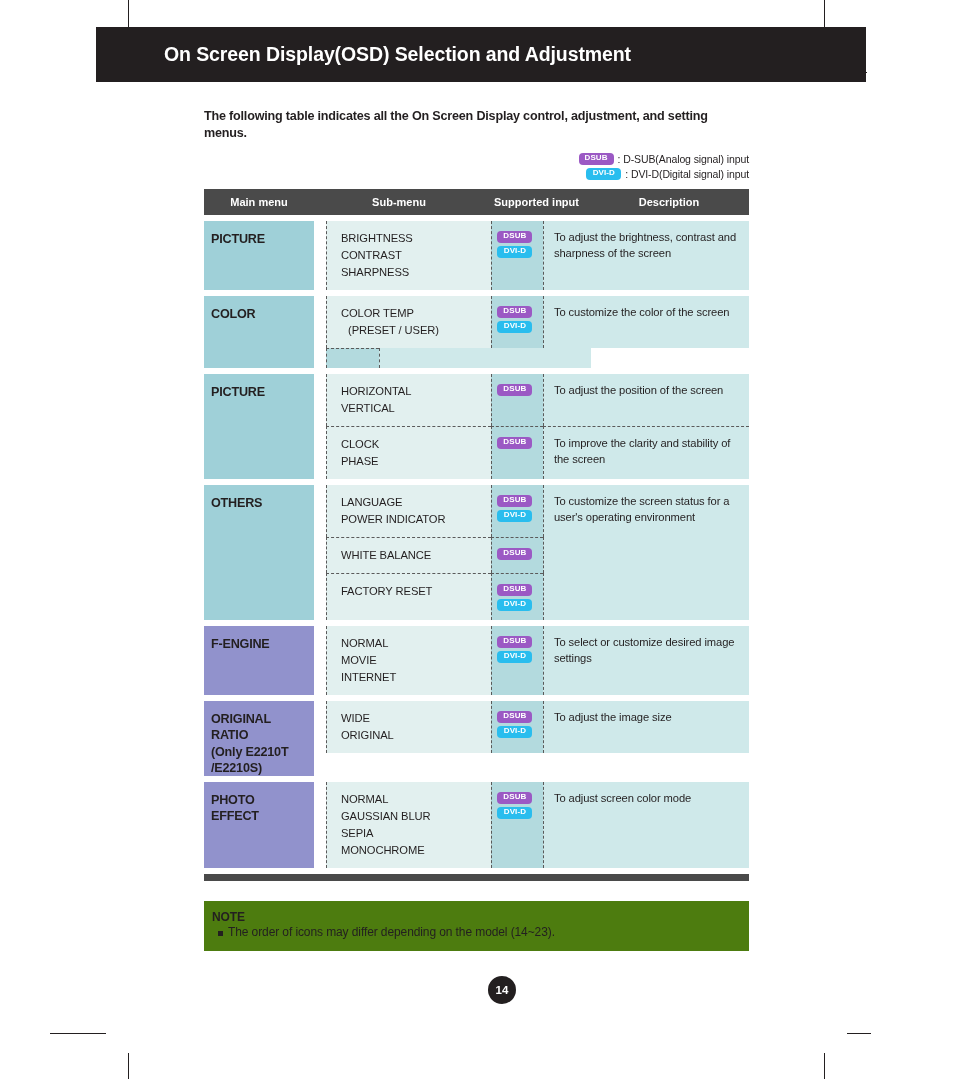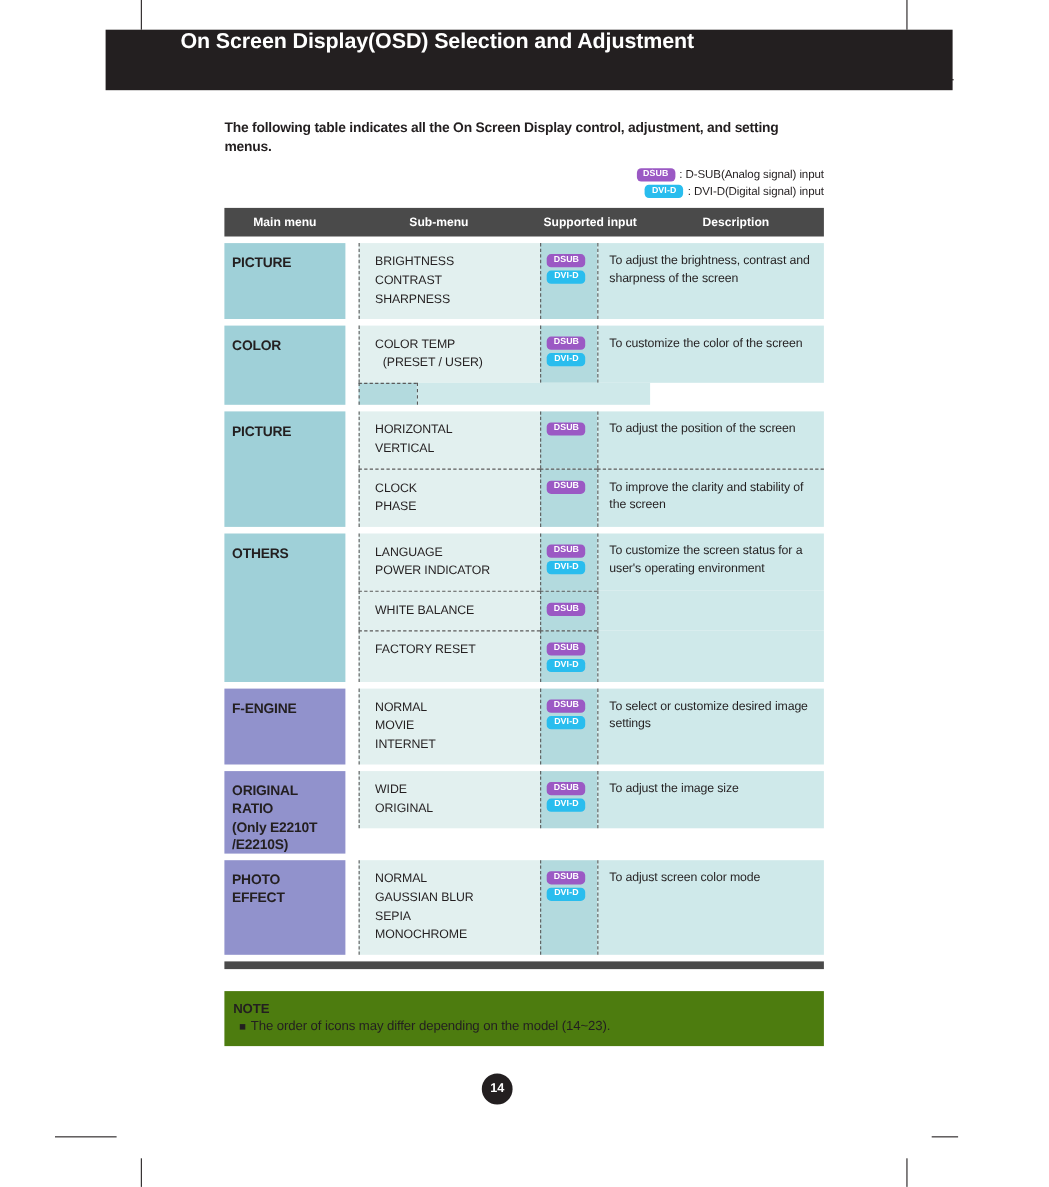--- a/index.html
+++ b/index.html
@@ -26,20 +26,21 @@
   .crop-h-br { left: 847px; top: 1033px; width: 24px; height: 1px; }
   .crop-v-br { left: 824px; top: 1053px; width: 1px; height: 26px; }
 
   
   .header-band {
     position: absolute;
     left: 96px; top: 27px;
     width: 770px; height: 55px;
     background: #231f20;
     display: flex;
+    align-items: center;
   }
   .header-title {
     color: #ffffff;
     font-size: 19.5px;
     font-weight: bold;
     letter-spacing: -0.1px;
     margin-left: 68px;
   }
 
   
@@ -203,21 +204,21 @@
   .note-bullet {
     width: 5px; height: 5px;
     background: #231f20;
     display: inline-block;
     flex: 0 0 auto;
   }
 
   
   .page-num {
     position: absolute;
-    left: 438px; top: 976px;
+    left: 488px; top: 976px;
     width: 28px; height: 28px;
     border-radius: 50%;
     background: #231f20;
     color: #ffffff;
     font-size: 11.5px;
     font-weight: bold;
     display: flex;
     align-items: center;
     justify-content: center;
   }

